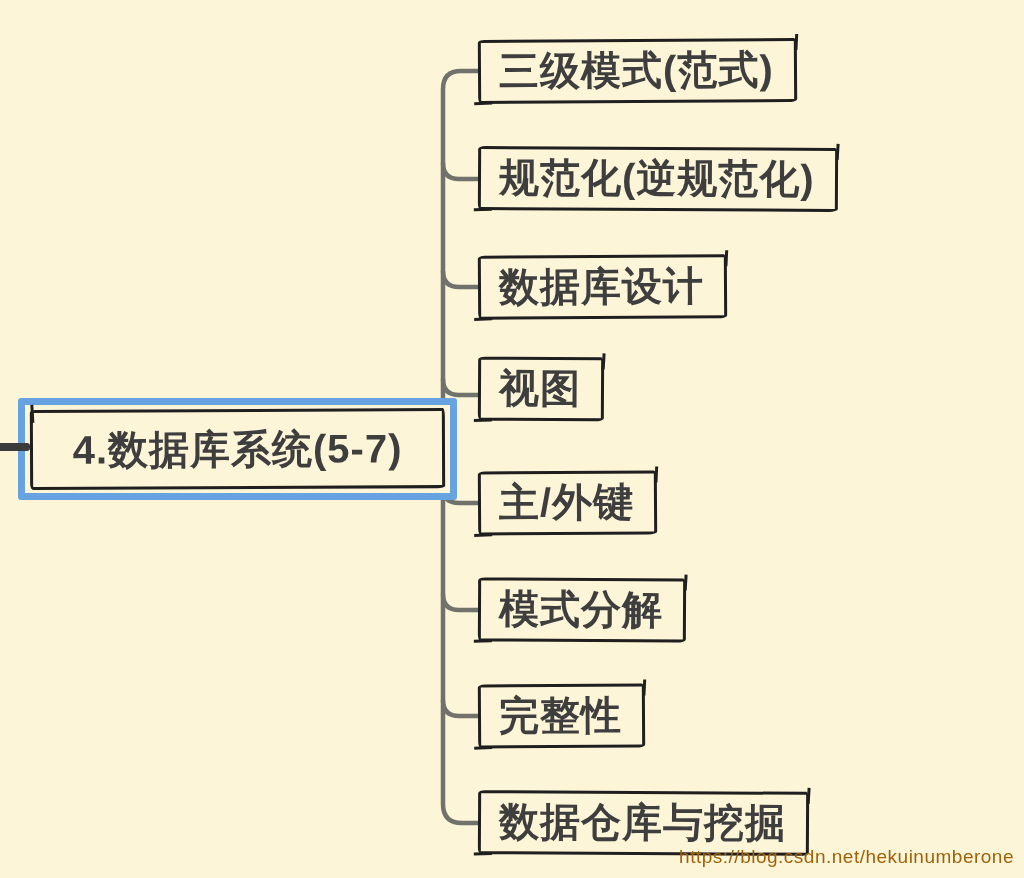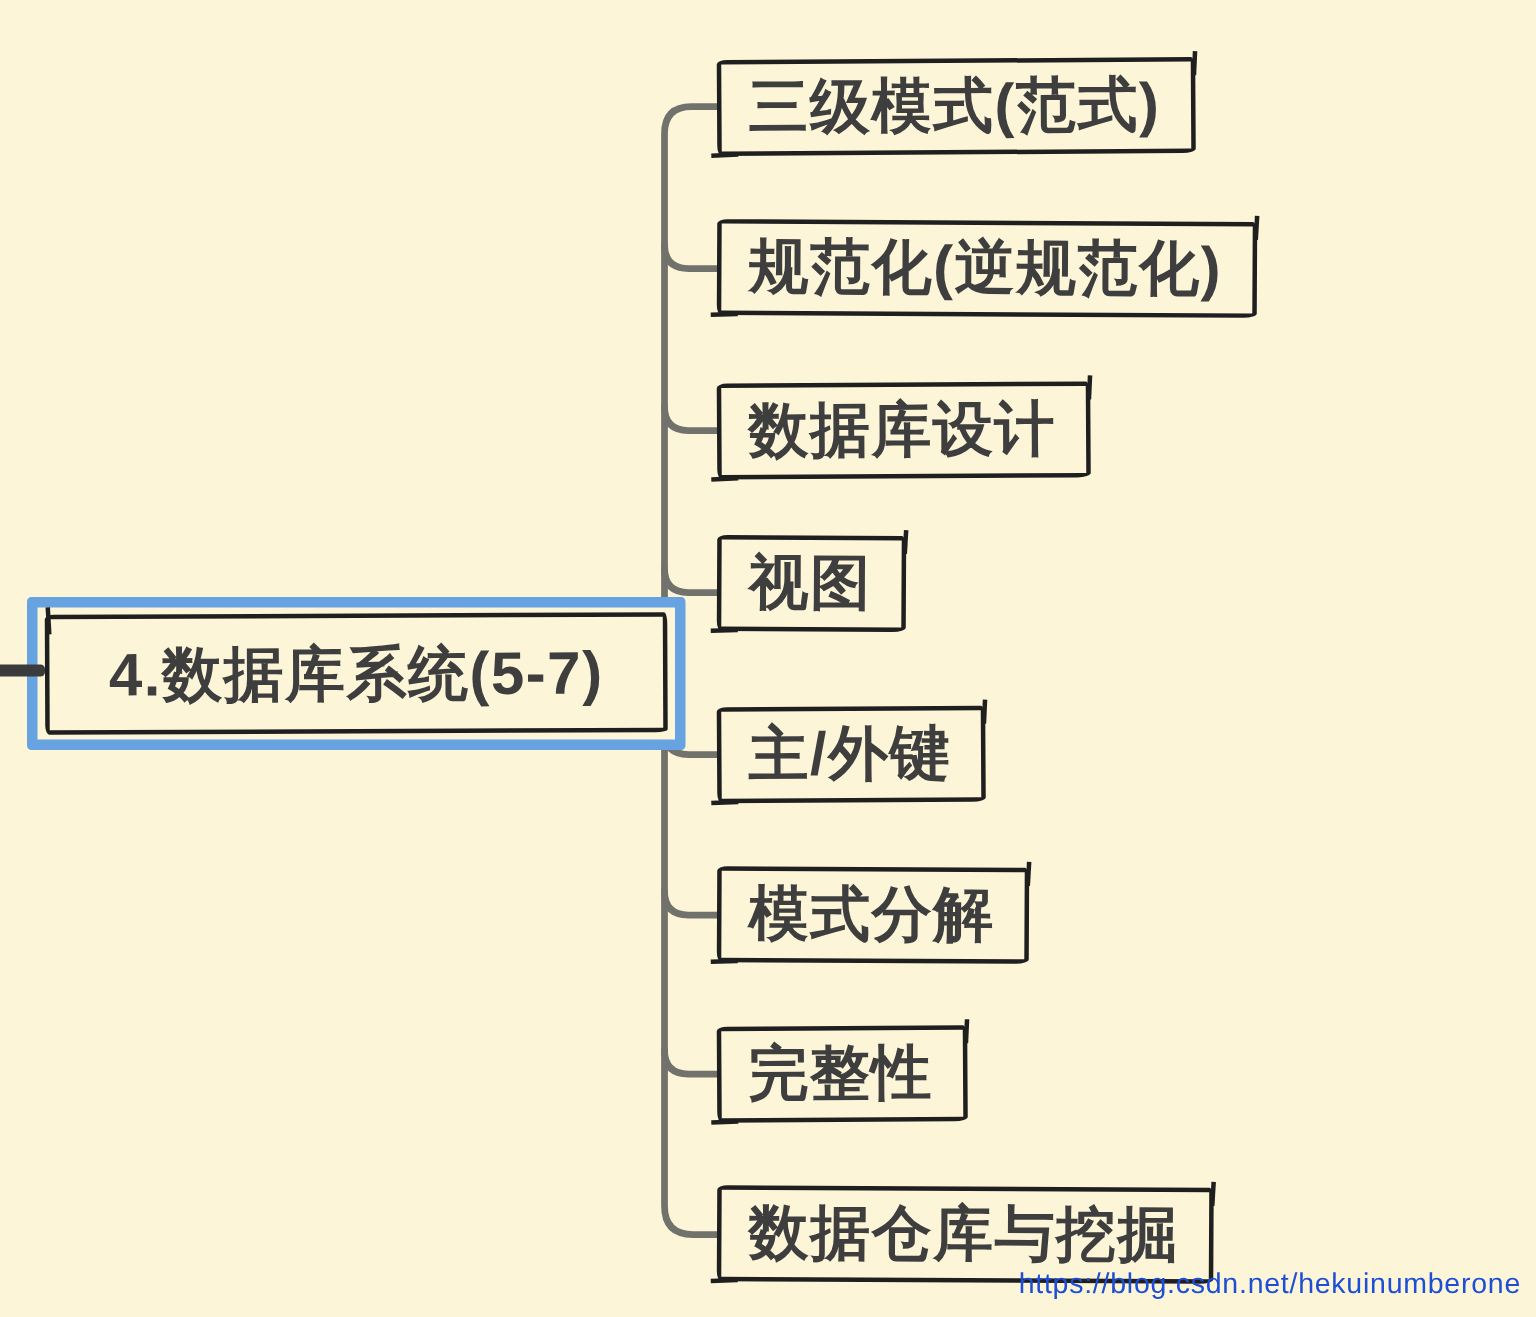--- a/index.html
+++ b/index.html
@@ -117,21 +117,21 @@
     height: 8px;
     background: #3b3b3b;
     border-radius: 0 3px 3px 0;
     z-index: 6;
   }
   .watermark {
     position: absolute;
     right: 10px;
     bottom: 10px;
     font-size: 19px;
-    color: #1d4ed8;
+    color: #a16207;
     letter-spacing: 0.5px;
     z-index: 3;
   }
 </style>
 </head>
 <body>
 
 <div class="canvas">
 
   <svg class="connector-svg" width="1024" height="878" viewBox="0 0 1024 878">

